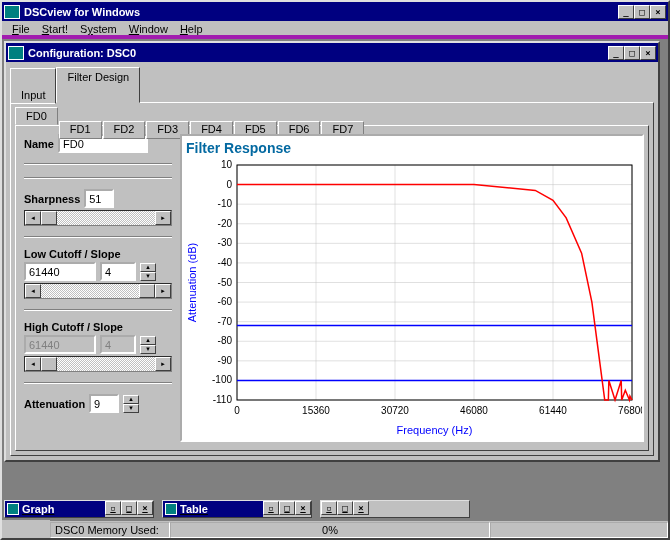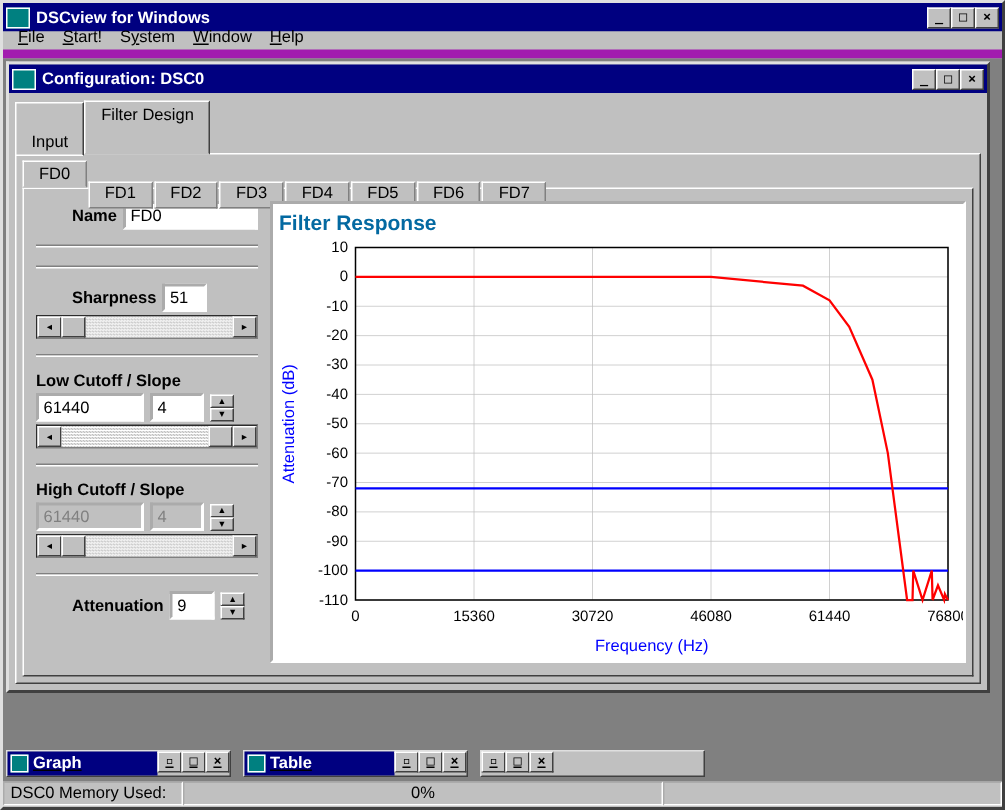--- a/index.html
+++ b/index.html
@@ -3,49 +3,49 @@
 <meta charset="utf-8">
 <style>
 * { box-sizing: border-box; margin: 0; padding: 0; }
 body { font-family: "MS Sans Serif", Tahoma, sans-serif; font-size: 11px; background: #c0c0c0; width: 670px; height: 540px; overflow: hidden; position: relative; }
 .outer-window { width: 670px; height: 540px; border: 2px solid; border-color: #dfdfdf #404040 #404040 #dfdfdf; background: #c0c0c0; display: flex; flex-direction: column; }
 .titlebar { background: #000080; color: #fff; height: 19px; display: flex; align-items: center; padding: 0 2px; font-weight: bold; }
 .titlebar .icon { width: 16px; height: 14px; background: #008080; margin-right: 4px; border: 1px solid #fff; }
 .titlebar .title { flex: 1; font-size: 11px; }
 .titlebar .btns { display: flex; gap: 0; }
 .tb-btn { width: 16px; height: 14px; background: #c0c0c0; border: 1px solid; border-color: #fff #404040 #404040 #fff; font-size: 9px; font-family: monospace; display: flex; align-items: center; justify-content: center; color: #000; font-weight: bold; cursor: pointer; }
-.menubar { background: #c0c0c0; height: 18px; display: flex; align-items: flex-end; padding: 0 4px; border-bottom: 6px solid #a21caf; }
+.menubar { background: #c0c0c0; height: 18px; display: flex; align-items: flex-start; padding: 0 4px; border-bottom: 4px solid #a21caf; }
 .menu-item { padding: 2px 6px; cursor: pointer; }
 .menu-item u { text-decoration: underline; }
 .client-area { flex: 1; background: #808080; padding: 2px; position: relative; }
 .inner-window { width: 656px; background: #c0c0c0; border: 2px solid; border-color: #dfdfdf #404040 #404040 #dfdfdf; display: flex; flex-direction: column; }
 .tabstrip { display: flex; padding: 4px 4px 0 4px; }
 .tab { padding: 3px 10px; background: #c0c0c0; border: 1px solid; border-color: #fff #404040 #c0c0c0 #fff; font-size: 11px; cursor: pointer; position: relative; top: 1px; }
 .tab.inactive { border-bottom-color: #fff; top: 2px; padding-top: 20px; padding-bottom: 2px; background: #c0c0c0; color: #000; }
 .tab.active { border-bottom-color: #c0c0c0; z-index: 2; }
 .tab-panel { border: 1px solid; border-color: #fff #404040 #404040 #fff; margin: 0 4px 4px 4px; padding: 4px; }
 .fd-tabs { display: flex; margin-bottom: 0; }
 .fd-tab { padding: 2px 10px; border: 1px solid; border-color: #fff #808080 #c0c0c0 #fff; background: #c0c0c0; font-size: 11px; cursor: pointer; margin-right: 1px; }
 .fd-tab.inactive { border-bottom-color: #808080; padding-top: 1px; padding-bottom: 1px; position: relative; top: 14px; }
 .fd-content { border: 1px solid; border-color: #fff #404040 #404040 #fff; padding: 8px; display: flex; gap: 8px; }
 .form-col { width: 160px; display: flex; flex-direction: column; gap: 8px; }
 .row { display: flex; align-items: center; gap: 4px; }
-.row label { font-weight: bold; font-size: 11px; margin-left: 24px; }
+.row label { font-weight: bold; font-size: 11px; }
 .input, .select { border: 2px inset #fff; background: #fff; padding: 1px 3px; font-size: 11px; height: 19px; }
 .input.disabled { background: #c0c0c0; color: #808080; }
 .select { display: flex; align-items: center; }
 .select-btn { width: 15px; height: 15px; background: #c0c0c0; border: 1px solid; border-color: #fff #404040 #404040 #fff; display: flex; align-items: center; justify-content: center; margin-left: auto; cursor: pointer; }
 .hscroll { width: 148px; height: 16px; border: 1px inset #808080; background: #c0c0c0; display: flex; }
 .hs-btn { width: 16px; height: 14px; background: #c0c0c0; border: 1px solid; border-color: #fff #404040 #404040 #fff; display: flex; align-items: center; justify-content: center; font-size: 7px; cursor: pointer; }
 .hs-track { flex: 1; background: repeating-conic-gradient(#c0c0c0 0% 25%, #fff 0% 50%) 50% / 2px 2px; position: relative; }
 .hs-thumb { position: absolute; width: 16px; height: 14px; background: #c0c0c0; border: 1px solid; border-color: #fff #404040 #404040 #fff; top: 0; }
 .hr { border: none; border-top: 1px solid #808080; border-bottom: 1px solid #fff; margin: 2px 0; }
 .chart-area { flex: 1; border: 2px inset #fff; background: #fff; position: relative; }
 .chart-title { text-align: left; color: #0369a1; font-weight: bold; font-size: 14px; padding: 4px; }
-.statusbar { height: 18px; border-top: 1px solid #808080; background: #c0c0c0; display: flex; align-items: flex-start; font-size: 11px; }
+.statusbar { height: 18px; border-top: 1px solid #808080; background: #c0c0c0; display: flex; align-items: center; font-size: 11px; margin-left: 48px; }
 .status-cell { border: 1px inset #fff; padding: 1px 4px; height: 16px; display: flex; align-items: center; }
 .mini-window { position: absolute; bottom: 2px; width: 150px; height: 18px; display: flex; border: 1px solid; border-color: #dfdfdf #404040 #404040 #dfdfdf; background: #c0c0c0; text-decoration: underline; }
 .mini-title { background: #000080; color: #fff; flex: 1; padding: 1px 2px; font-weight: bold; font-size: 11px; display: flex; align-items: center; }
 .mini-title .icon { width: 12px; height: 12px; background: #008080; border: 1px solid #fff; margin-right: 3px; }
 svg { display: block; }
 </style>
 </head>
 <body>
 
 <div class="outer-window">

